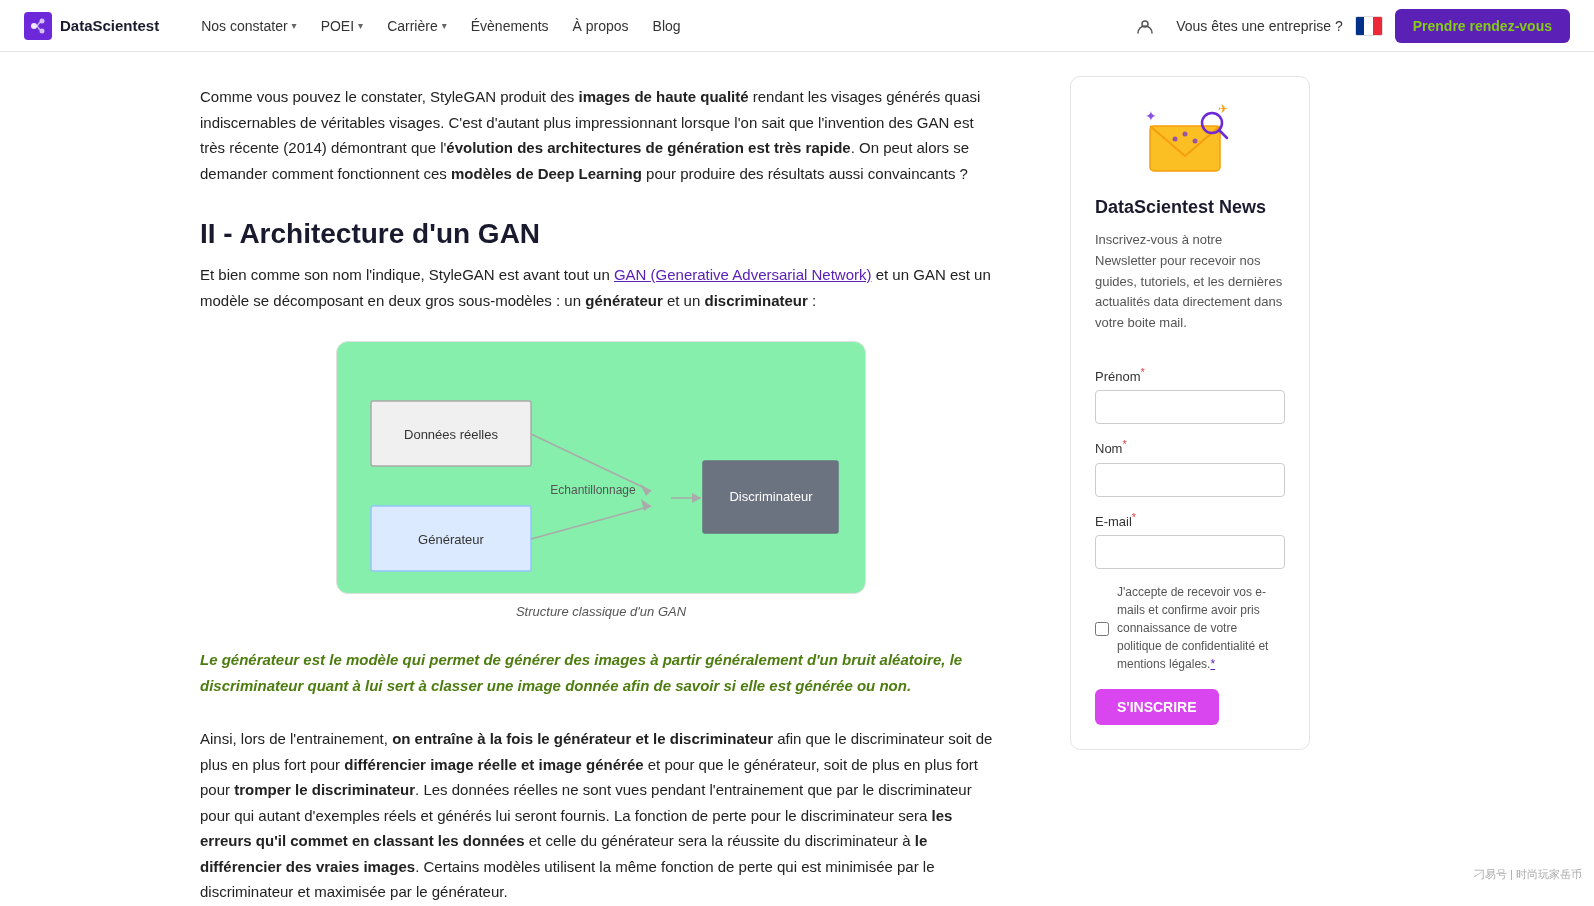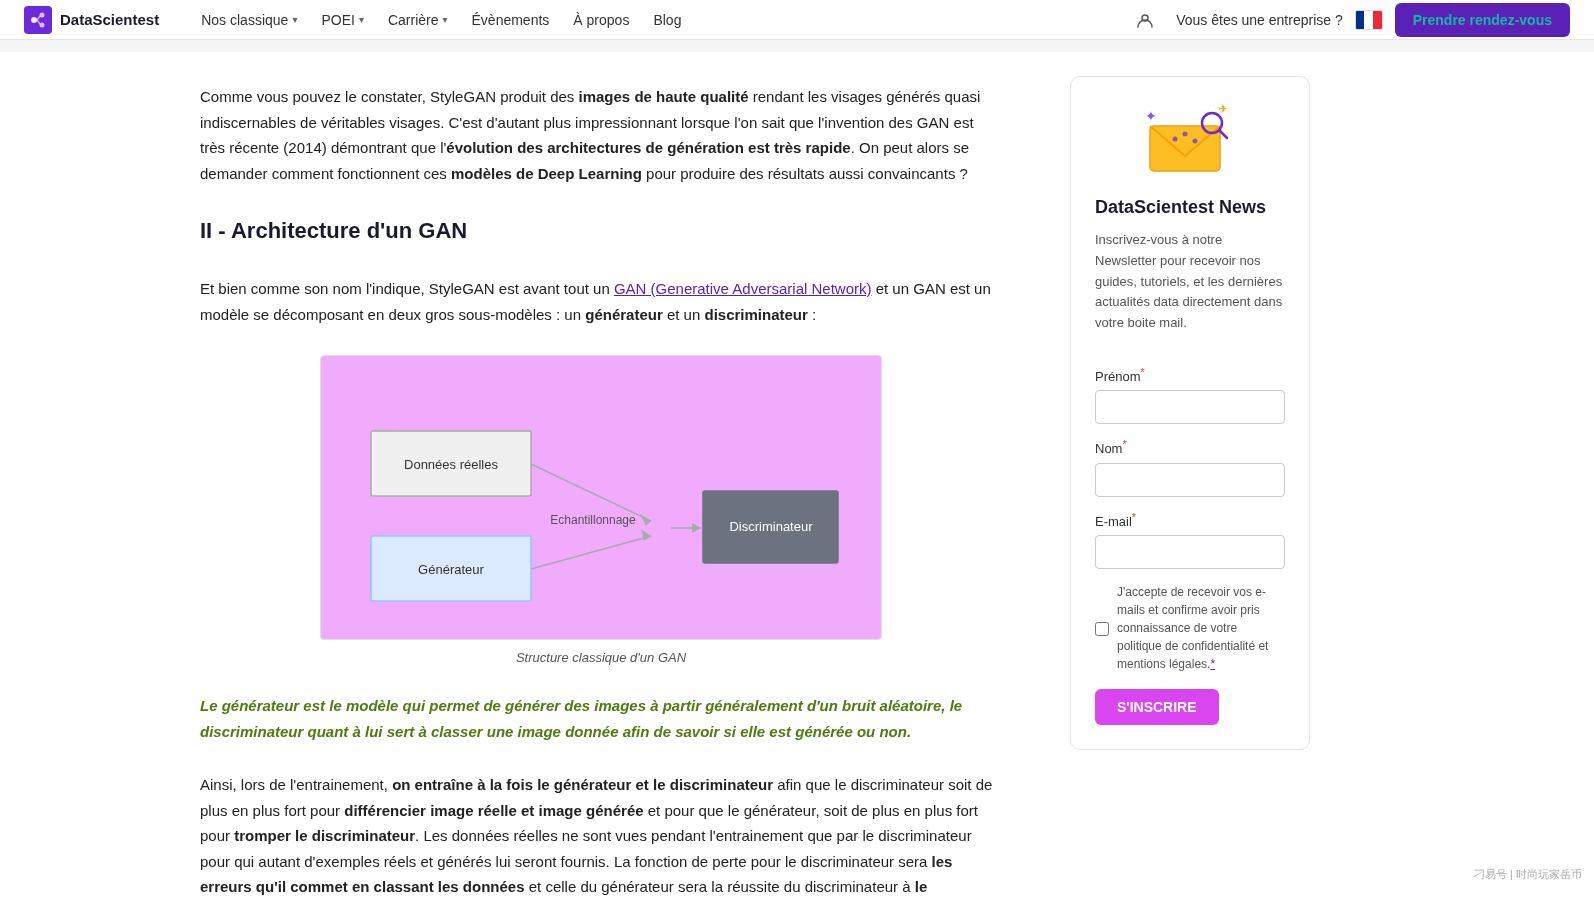--- a/index.html
+++ b/index.html
@@ -1,54 +1,54 @@
 <!DOCTYPE html>
 <html><head>
   <meta charset="utf-8">
   <style>
     * { box-sizing: border-box; margin: 0; padding: 0; }
     body { font-family: -apple-system, BlinkMacSystemFont, 'Segoe UI', Arial, sans-serif; font-size: 15px; color: #1a1a2e; background: #f5f5f5; }
 
     
     .navbar {
-      position: fixed; top: 0; left: 0; right: 0; height: 40px;
+      position: fixed; top: 0; left: 0; right: 0; height: 52px;
       background: #fff; border-bottom: 1px solid #e5e5e5;
       display: flex; align-items: center; padding: 12px 24px;
       z-index: 100; gap: 0;
     }
     .navbar-logo { display: flex; align-items: center; gap: 8px; margin-right: 32px; text-decoration: none; }
     .navbar-logo-text { font-weight: 700; font-size: 15px; color: #1a1a2e; }
     .navbar-logo-icon { width: 28px; height: 28px; }
     .nav-links { display: flex; align-items: center; gap: 4px; flex: 1; }
     .nav-item { display: flex; align-items: center; gap: 4px; padding: 6px 10px; color: #333; font-size: 14px; cursor: pointer; text-decoration: none; white-space: nowrap; }
     .nav-chevron { font-size: 10px; color: #666; }
     .nav-right { display: flex; align-items: center; gap: 12px; margin-left: auto; }
     .nav-enterprise { display: flex; align-items: center; gap: 22px; font-size: 14px; color: #333; cursor: pointer; }
     .nav-flag { width: 28px; height: 20px; border: 1px solid #ddd; border-radius: 2px; overflow: hidden; display: flex; }
     .flag-blue { background: #003189; flex: 1; }
     .flag-white { background: #fff; flex: 1; }
     .flag-red { background: #ed2939; flex: 1; }
-    .nav-cta { background: #5b21b6; color: #14b8a6; padding: 9px 18px; border-radius: 6px; font-size: 14px; font-weight: 600; cursor: pointer; white-space: nowrap; border: none; }
+    .nav-cta { background: #5b21b6; color: #84cc16; padding: 9px 18px; border-radius: 6px; font-size: 14px; font-weight: 600; cursor: pointer; white-space: nowrap; border: none; }
 
     
     .page-wrapper { margin-top: 52px; display: flex; max-width: 1594px; margin-left: auto; margin-right: auto; background: #fff; }
     .main-content { flex: 1; padding: 32px 48px 48px 200px; max-width: 1050px; }
     .sidebar { width: 280px; flex-shrink: 0; padding: 24px 20px; }
 
     
     .article-text { font-size: 15px; line-height: 1.7; color: #222; margin-bottom: 24px; }
     .article-text b, .article-text strong { font-weight: 700; }
 
-    .section-heading { font-size: 22px; font-weight: 700; color: #1a1a2e; margin: 32px 0 32px 0; }
+    .section-heading { font-size: 28px; font-weight: 700; color: #1a1a2e; margin: 32px 0 12px 0; }
 
     .article-link { color: #5b21b6; }
 
     
     .diagram-container { display: flex; flex-direction: column; align-items: center; margin: 28px 0; }
-    .diagram-svg-wrapper { background: #f0abfc; border: 1px solid #e0e0e0; padding: 20px; border-radius: 4px; }
+    .diagram-svg-wrapper { background: #86efac; border: 1px solid #e0e0e0; padding: 4px; border-radius: 12px; }
     .diagram-caption { font-size: 13px; color: #555; margin-top: 10px; font-style: italic; }
 
     
     .article-blockquote { font-size: 15px; font-weight: 700; font-style: italic; line-height: 1.7; color: #4d7c0f; margin: 28px 0; padding: 0; }
 
     
     .sidebar-card { background: #fff; border: 1px solid #e5e5e5; border-radius: 10px; padding: 24px; }
     .sidebar-illustration { width: 100%; display: flex; justify-content: center; margin-bottom: 16px; }
     .sidebar-title { font-size: 18px; font-weight: 700; color: #1a1a2e; margin-bottom: 12px; }
     .sidebar-desc { font-size: 13px; color: #555; line-height: 1.6; margin-bottom: 32px; }
@@ -75,21 +75,21 @@
       <circle cx="18" cy="9" r="2.5" fill="#fff" opacity="0.7"></circle>
       <circle cx="18" cy="19" r="2.5" fill="#fff" opacity="0.7"></circle>
       <line x1="13" y1="14" x2="16" y2="10" stroke="#fff" stroke-width="1.5" opacity="0.6"></line>
       <line x1="13" y1="14" x2="16" y2="18" stroke="#fff" stroke-width="1.5" opacity="0.6"></line>
     </svg>
     <span class="navbar-logo-text">DataScientest</span>
   </a>
 
   <div class="nav-links">
     <a class="nav-item" href="#">
-      <span>Nos classique</span>
+      <span>Nos constater</span>
       <span class="nav-chevron">▾</span>
     </a>
     <a class="nav-item" href="#">
       <span>POEI</span>
       <span class="nav-chevron">▾</span>
     </a>
     <a class="nav-item" href="#">
       <span>Carrière</span>
       <span class="nav-chevron">▾</span>
     </a>

